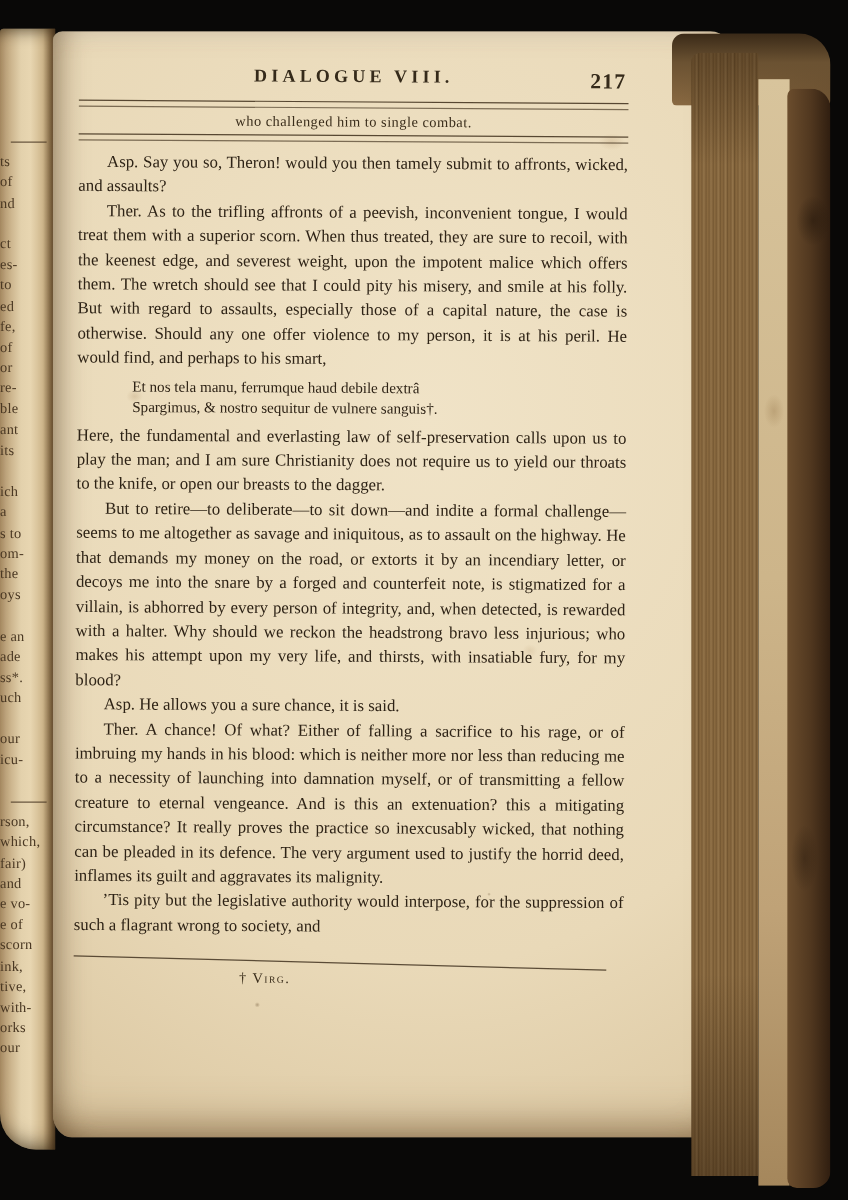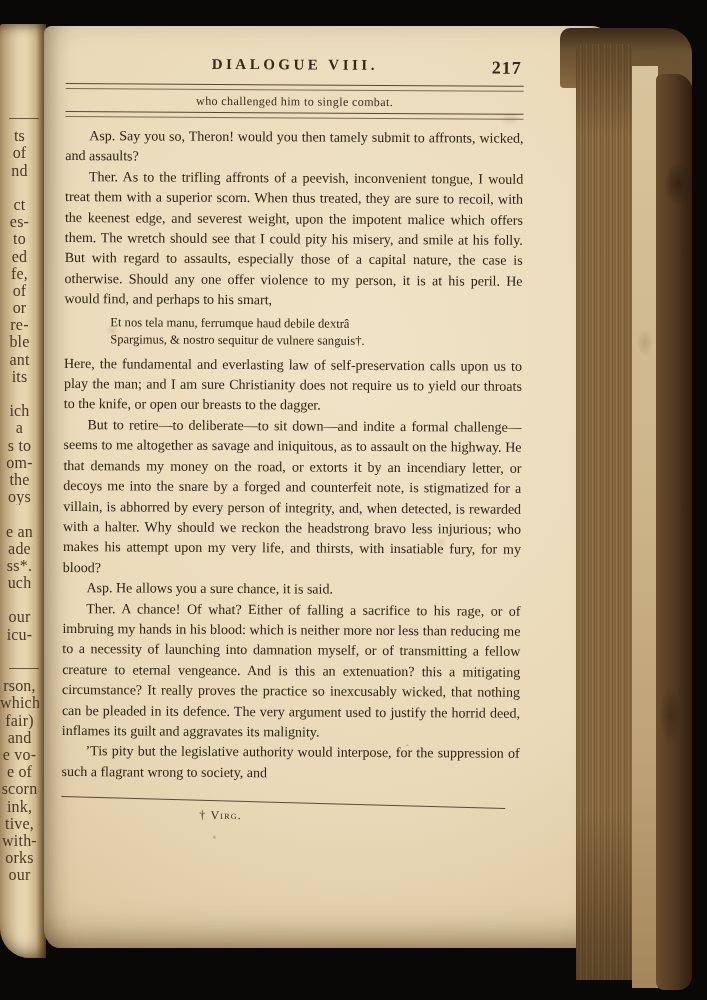--- a/index.html
+++ b/index.html
@@ -11,22 +11,22 @@
   .book{position:absolute;inset:0;}
 
   
   .facing-edge{
     position:absolute;left:0;top:24px;width:46px;height:934px;
     background:linear-gradient(90deg,#b3966c 0%,#e3d1ac 38%,#e8d6b1 55%,#cfb78c 78%,#8f734c 93%,#5d4730 100%);
     border-radius:3px 0 0 30px;
     box-shadow:inset -7px 0 9px -4px rgba(70,50,25,.55), inset 0 10px 12px -8px rgba(40,28,12,.6), inset 0 -14px 16px -10px rgba(40,28,12,.6);
   }
   .fragments{
-    position:absolute;top:86px;left:0;right:7px;text-align:center;
-    font-size:16px;color:#4a3823;
+    position:absolute;top:86px;left:0;right:7px;text-align:left;
+    font-size:12px;color:#4a3823;
   }
   .frag{height:17.2px;overflow:hidden;font-style:normal;letter-spacing:.2px;}
   .frag-rule{height:17.2px;}
   .frag-rule::after{content:"";display:block;margin:8px 0 0 auto;width:30px;border-top:1px solid rgba(74,56,35,.8);}
 
   
   .page{
     position:absolute;left:44px;top:26px;width:568px;height:922px;
     border-radius:8px 20px 30px 16px / 8px 24px 34px 20px;
     background:

